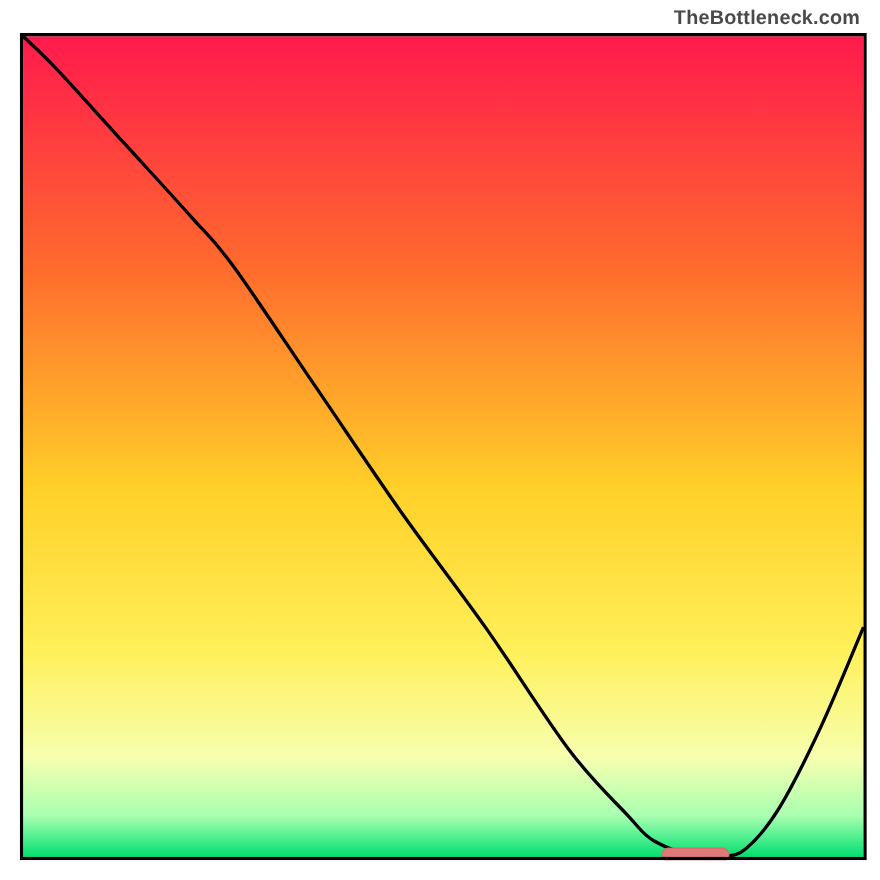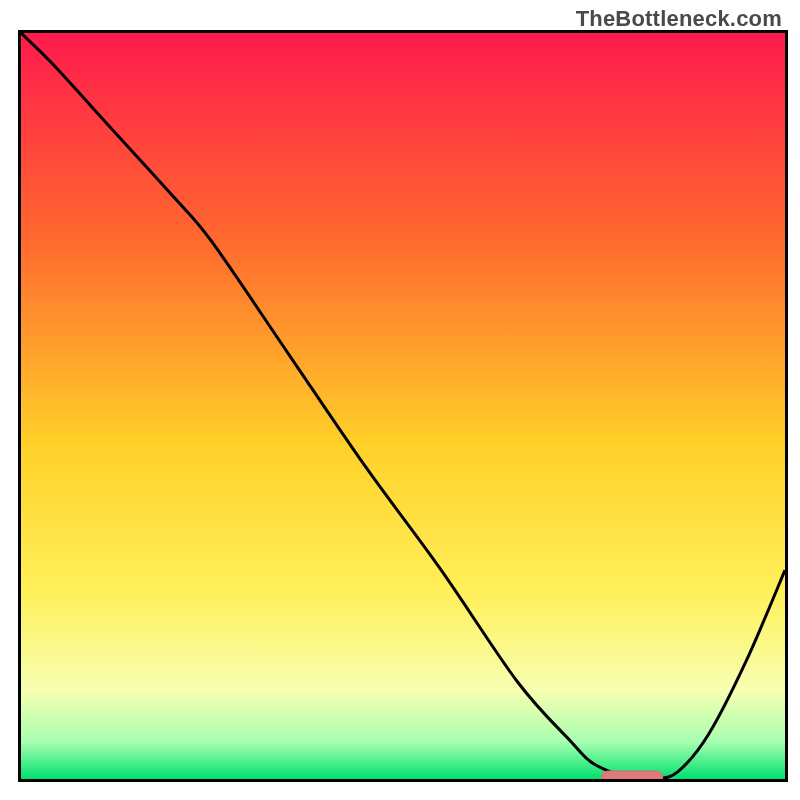--- a/index.html
+++ b/index.html
@@ -13,21 +13,21 @@
   }
   .root {
     position: relative;
     width: 800px;
     height: 800px;
   }
   .watermark {
     position: absolute;
     top: 6px;
     right: 18px;
-    font-size: 22px;
+    font-size: 18px;
     font-weight: 600;
     color: #4a4a4a;
     letter-spacing: 0.2px;
     z-index: 10;
   }
   .plot-wrap {
     position: absolute;
     left: 18px;
     top: 30px;
     width: 770px;

